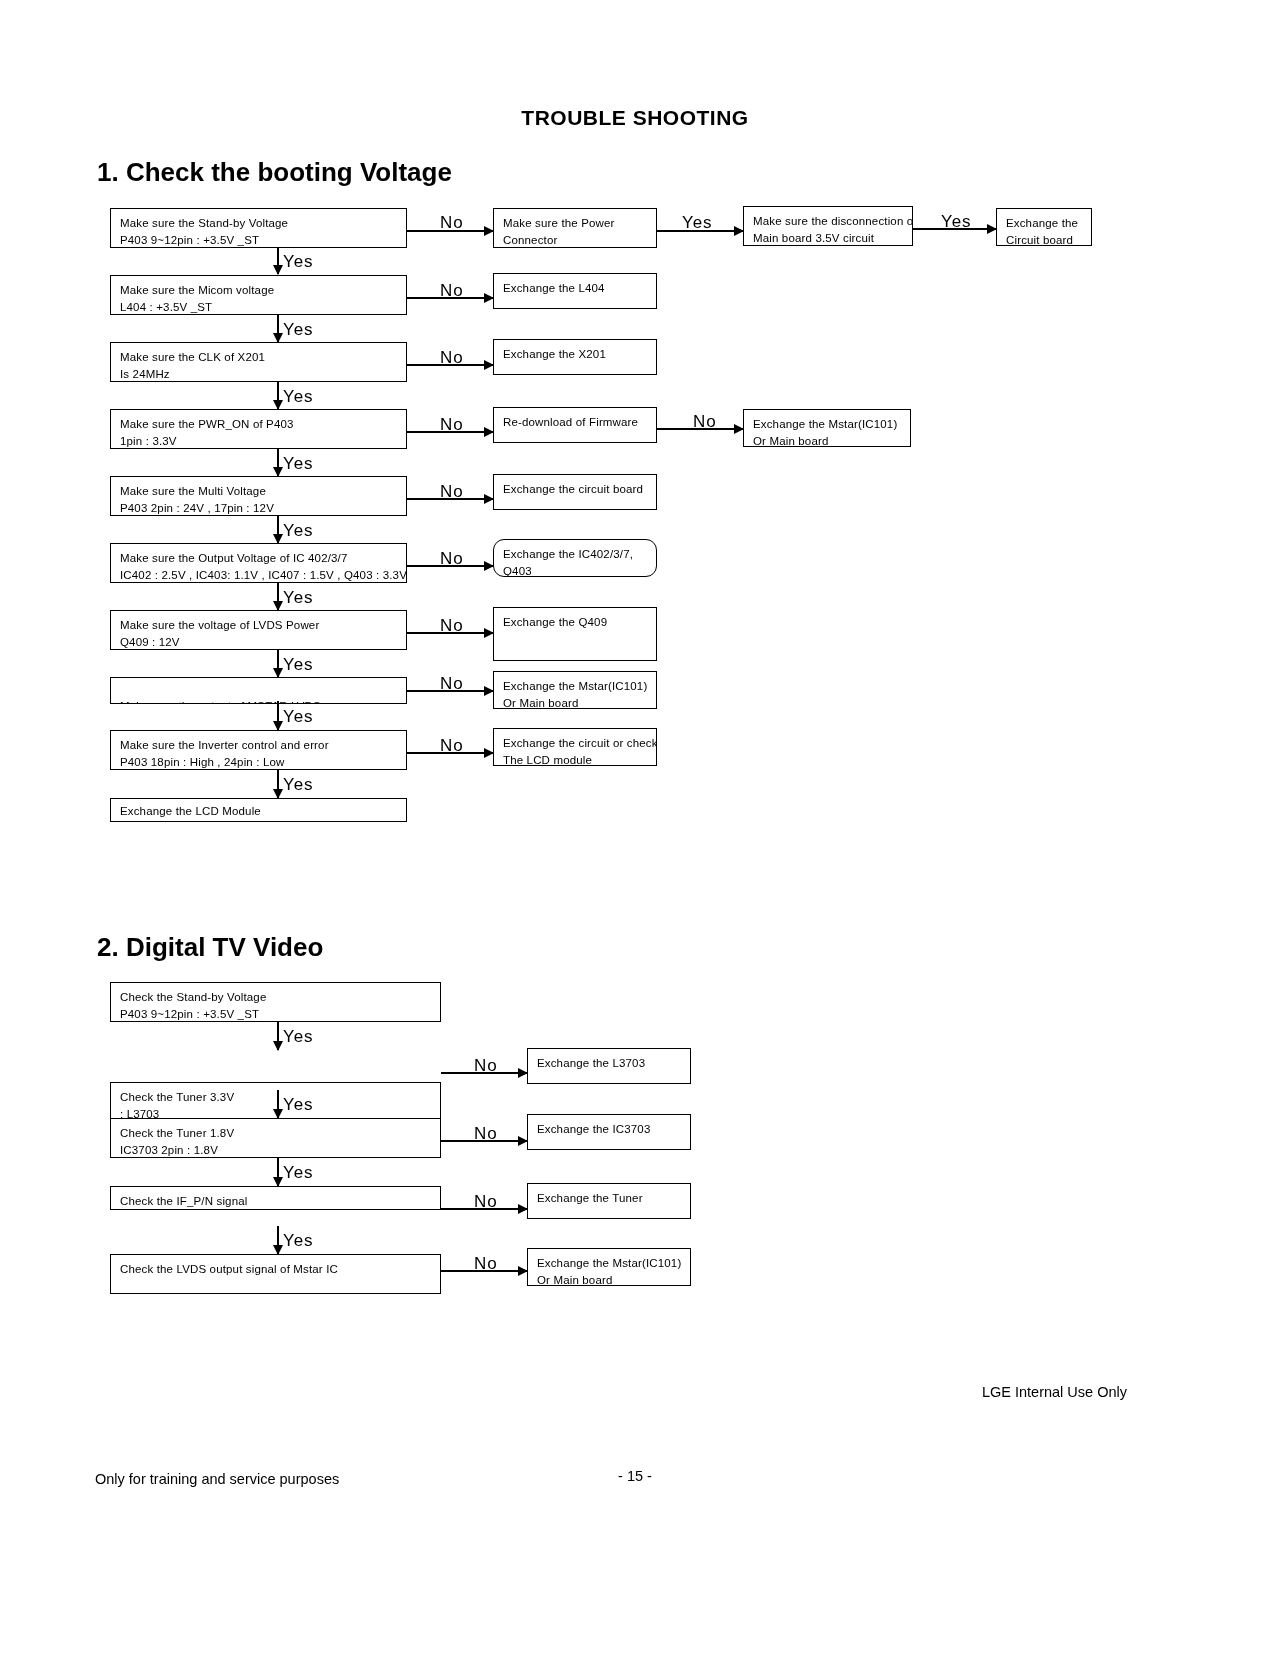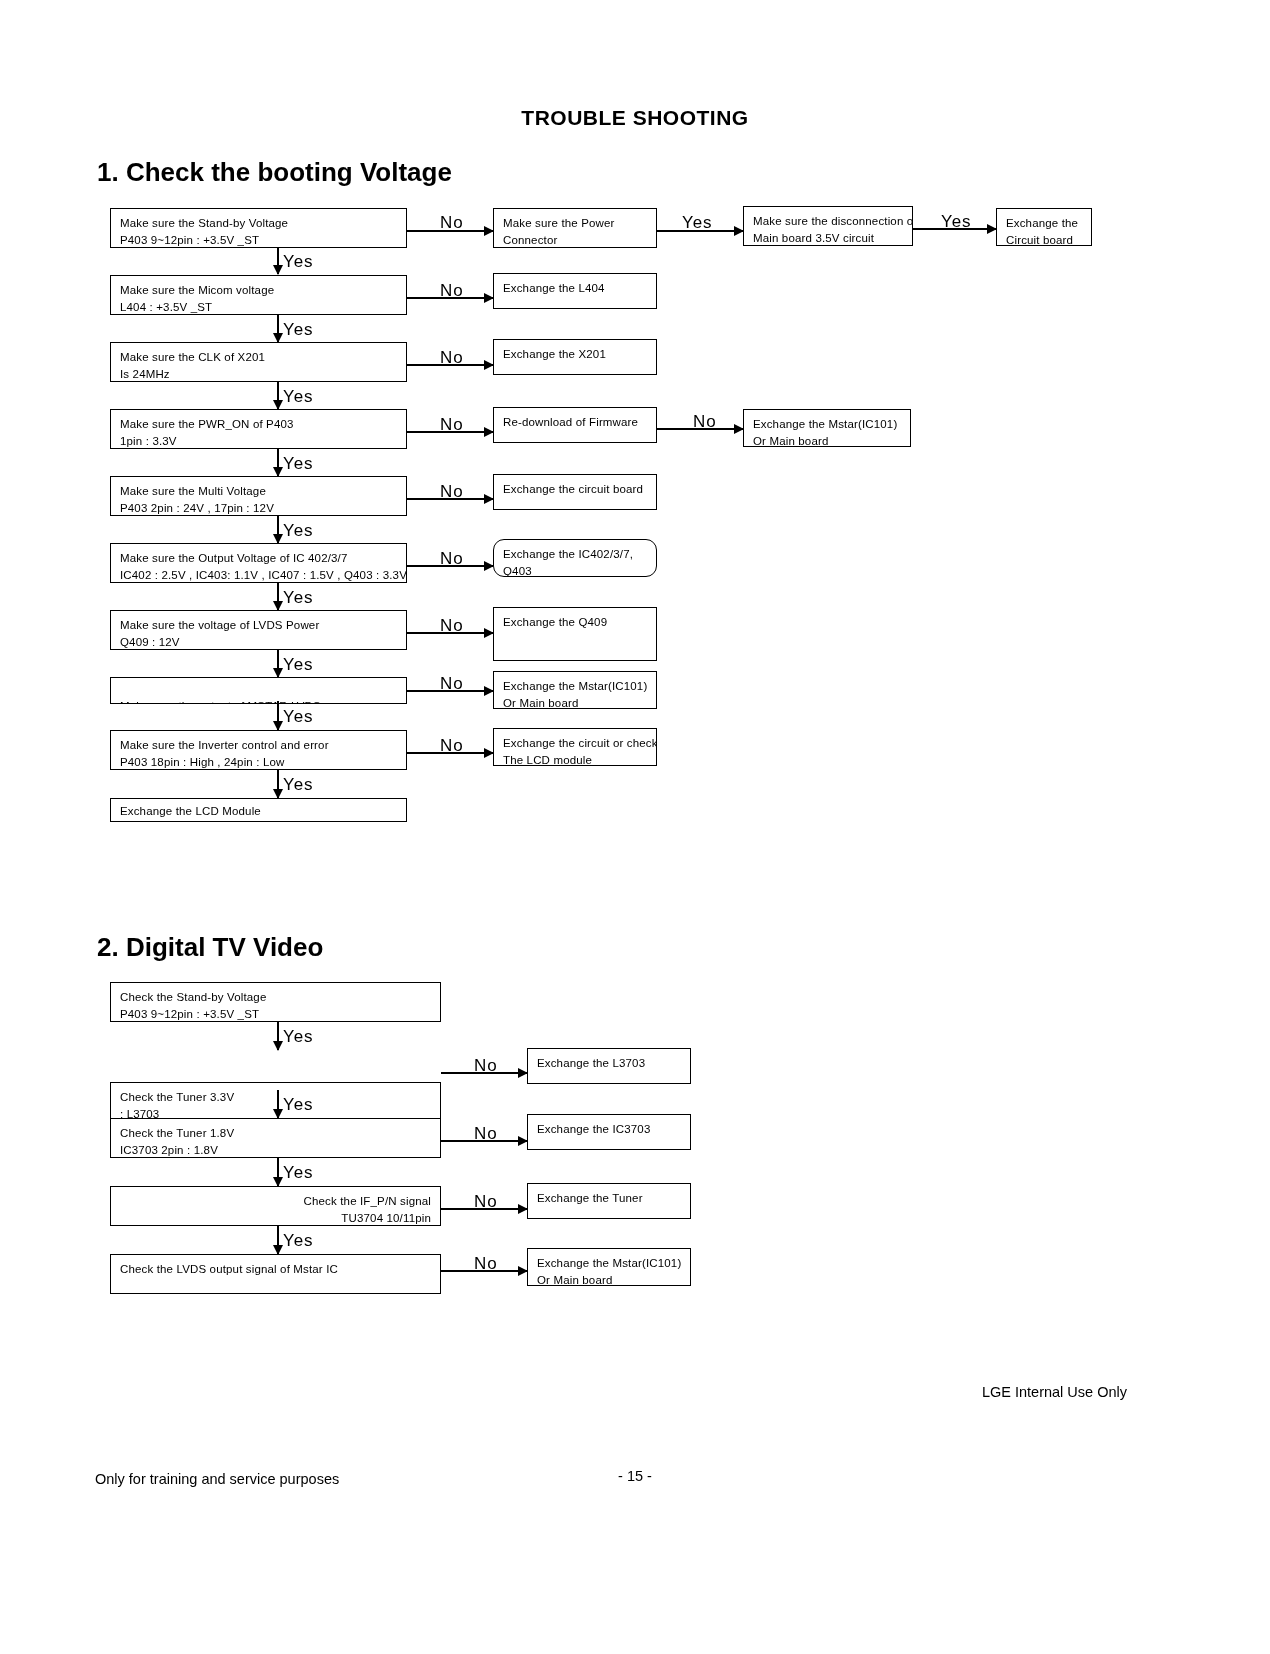--- a/index.html
+++ b/index.html
@@ -284,21 +284,21 @@
     </div>
     <div class="h-conn" style="left:441px; top:1140px; width:86px;"></div>
     <div class="edge-label" style="left:474px; top:1124px;">No</div>
     <div class="node" style="left:527px; top:1114px; width:164px; height:36px;">
       <span class="ln">Exchange the IC3703</span>
     </div>
 
     <div class="v-conn" style="left:277px; top:1158px; height:28px;"></div>
     <div class="edge-label" style="left:283px; top:1163px;">Yes</div>
 
-    <div class="node" style="left:110px; top:1186px; width:331px; height:40px;text-align:right;">
+    <div class="node" style="left:110px; top:1186px; width:331px; height:24px;">
       <span class="ln">Check the IF_P/N signal</span>
       <span class="ln">TU3704 10/11pin</span>
     </div>
     <div class="h-conn" style="left:441px; top:1208px; width:86px;"></div>
     <div class="edge-label" style="left:474px; top:1192px;">No</div>
     <div class="node" style="left:527px; top:1183px; width:164px; height:36px;">
       <span class="ln">Exchange the Tuner</span>
     </div>
 
     <div class="v-conn" style="left:277px; top:1226px; height:28px;"></div>

